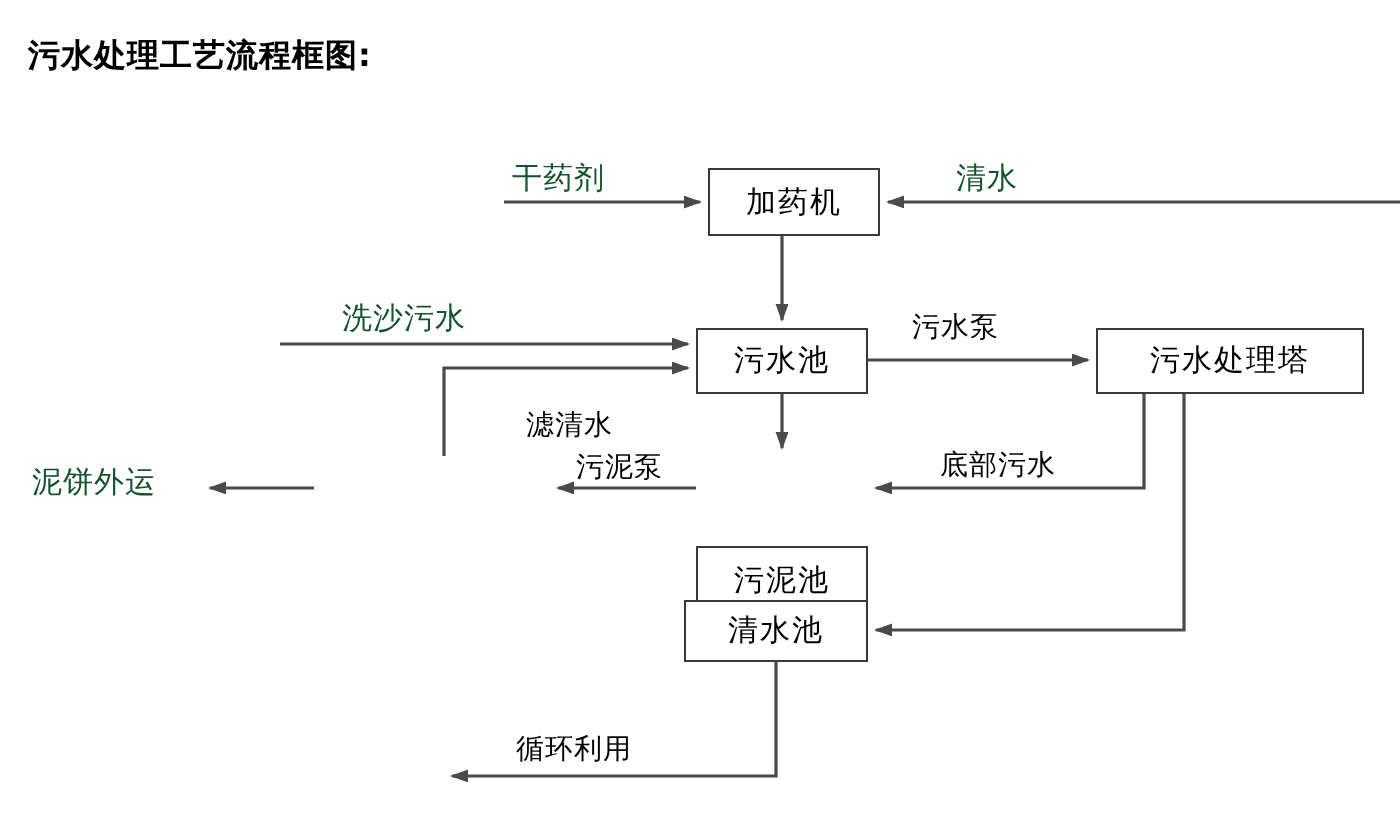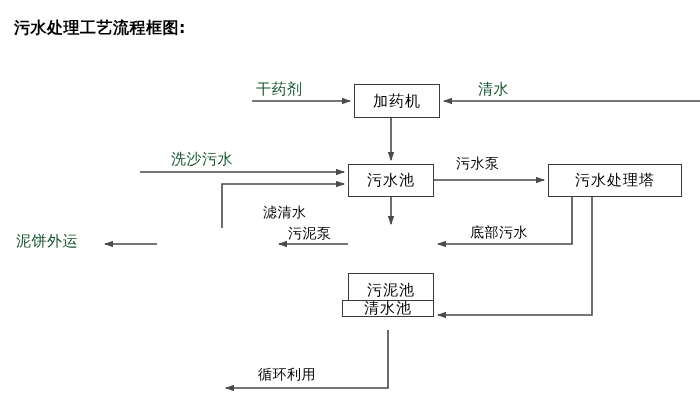--- a/index.html
+++ b/index.html
@@ -116,21 +116,21 @@
 
   <div class="node" style="left:548px; top:164px; width:134px; height:33px;justify-content:center;">
     <span>污水处理塔</span>
   </div>
 
   <div class="node" style="left:348px; top:236px; width:86px; height:34px;margin-top:37px;">
     <span>污泥池</span>
   </div>
 
 
-  <div class="node" style="left:342px; top:300px; width:92px; height:17px;">
+  <div class="node" style="left:342px; top:300px; width:92px; height:31px;">
     <span>清水池</span>
   </div>
 
   <div class="io-label" style="left:256px; top:80px;">干药剂</div>
 
   <div class="io-label" style="left:478px; top:80px;">清水</div>
 
   <div class="io-label" style="left:171px; top:150px;">洗沙污水</div>
 
   <div class="io-label" style="left:16px; top:232px;">泥饼外运</div>

